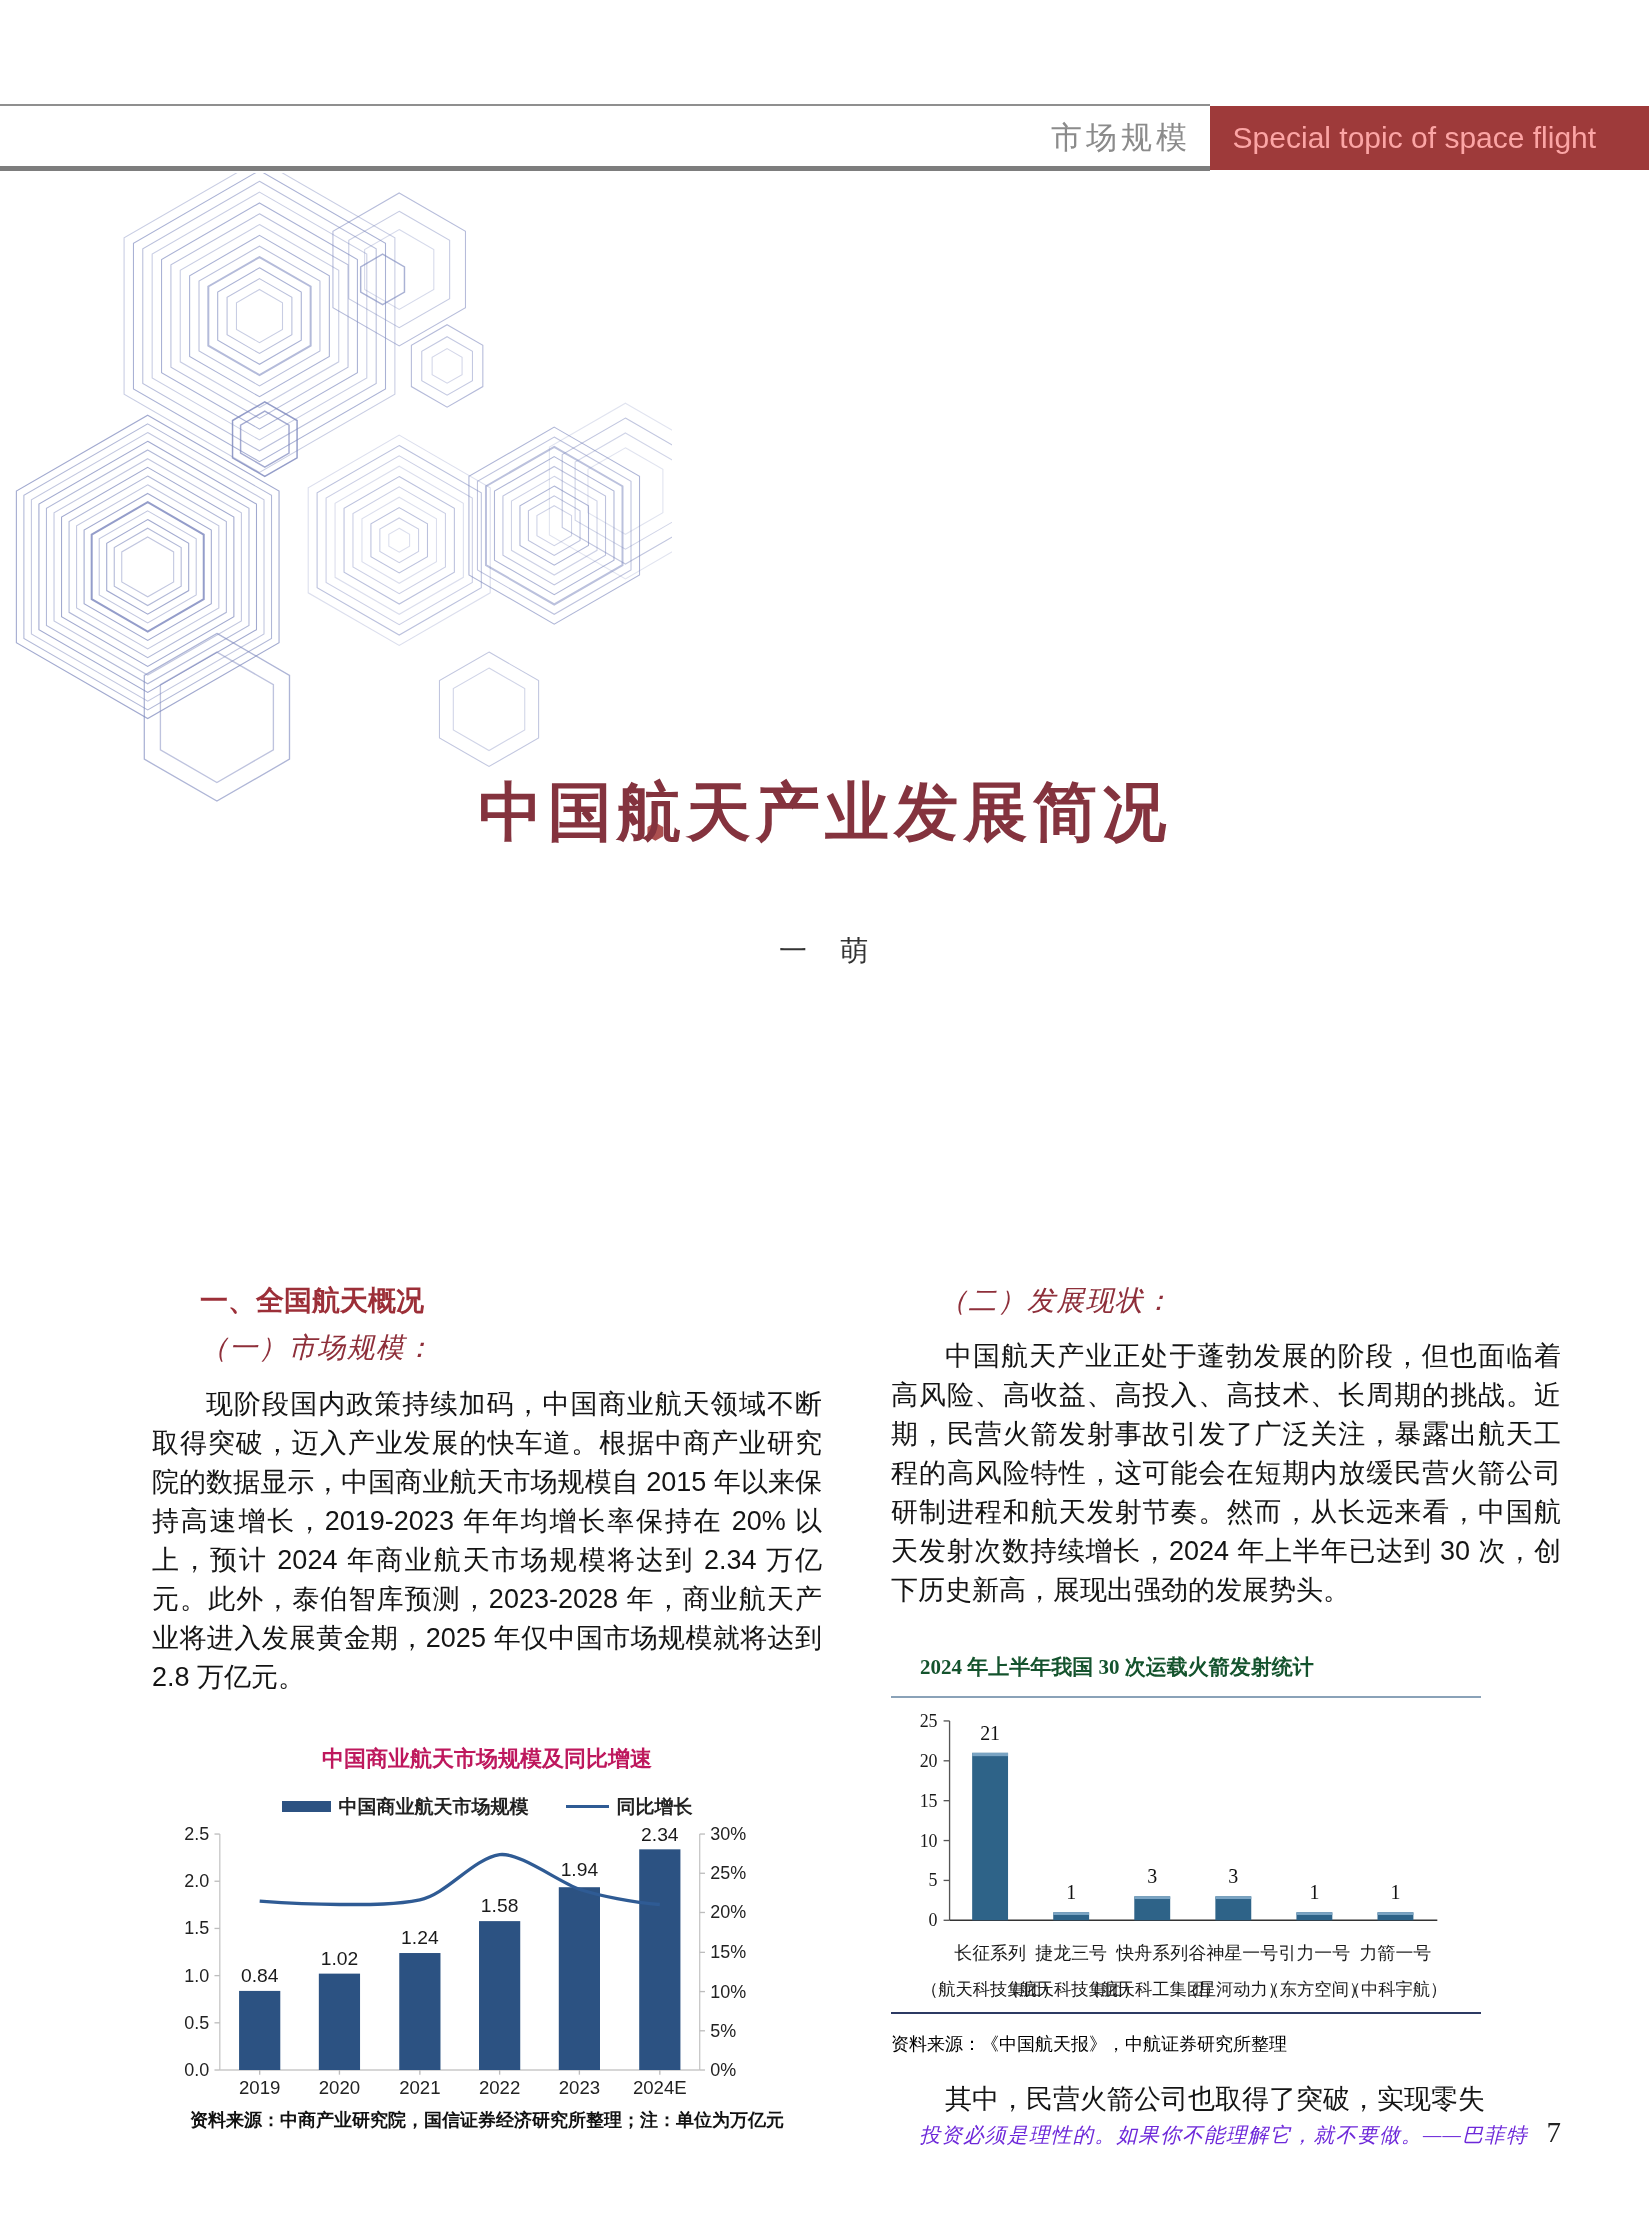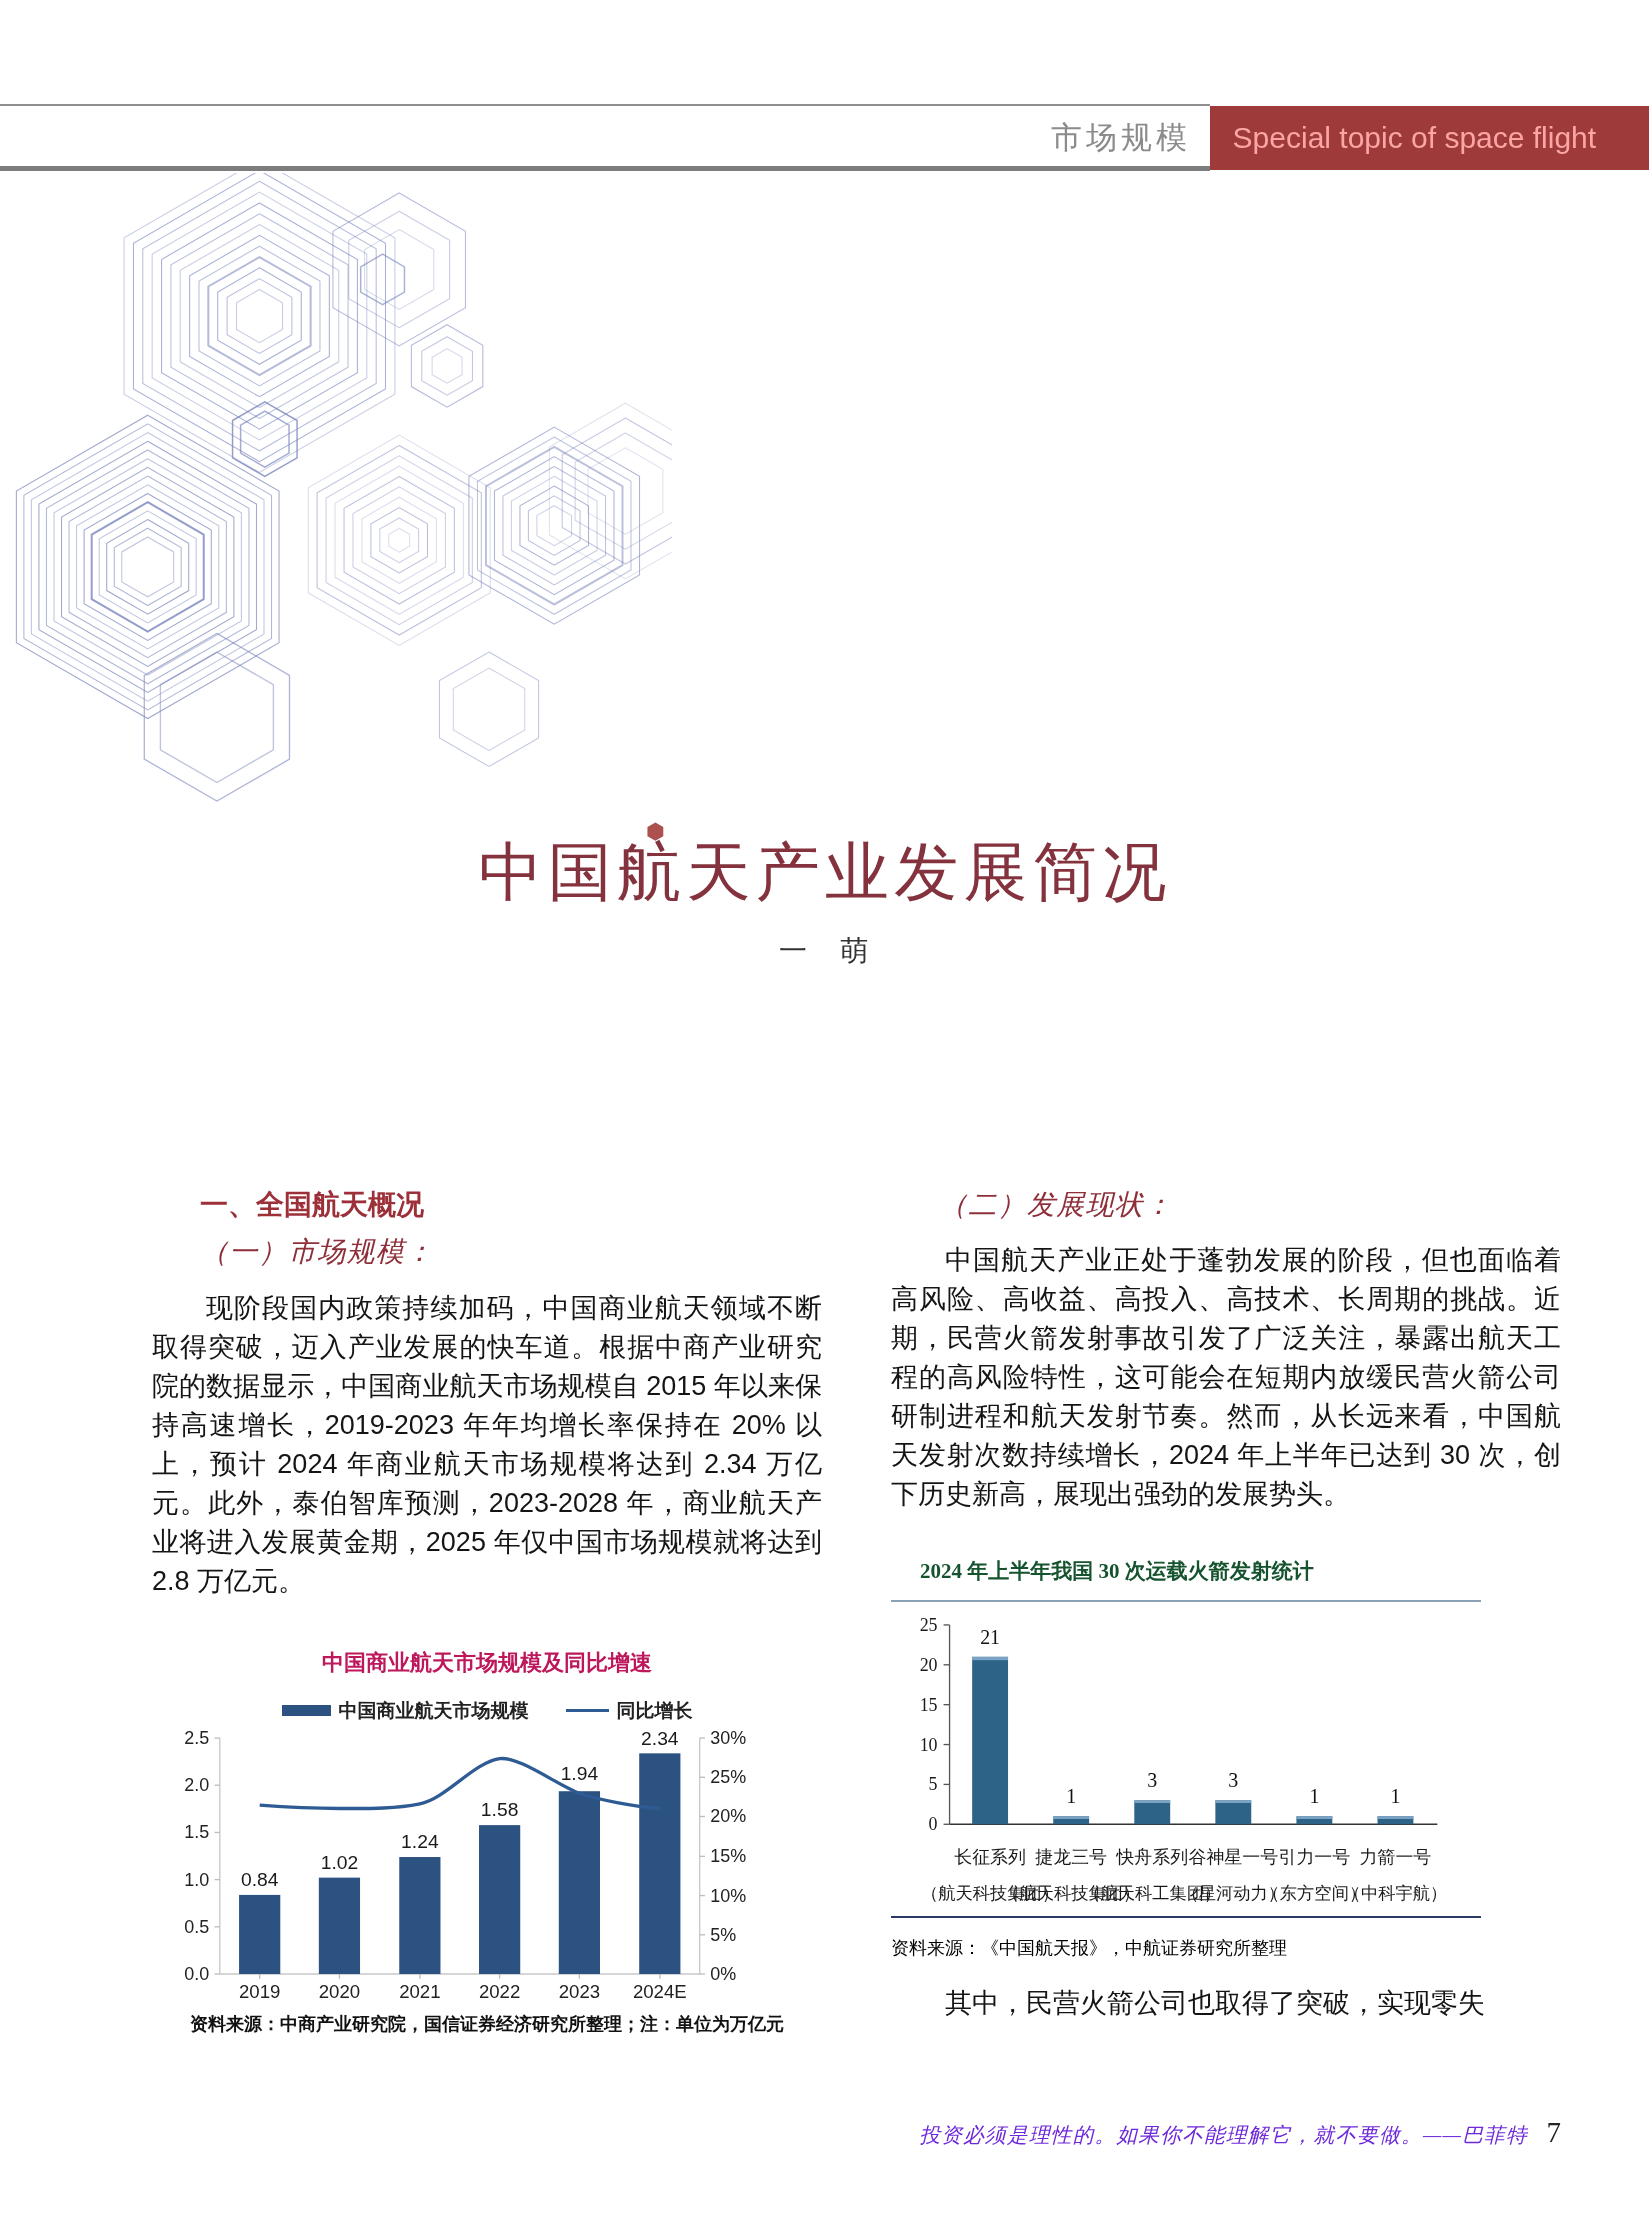--- a/index.html
+++ b/index.html
@@ -11,28 +11,28 @@
   .rule-bottom { position:absolute; left:0; top:166px; width:1210px; height:5.3px; background:#7d7d7d; }
   .banner { position:absolute; left:1210px; top:106px; width:439px; height:64px; background:#9e3a3a;
             color:#fca5a5; font-size:30px; line-height:64px; padding-left:22.6px; box-sizing:border-box; }
   .section-zh { position:absolute; top:106px; left:898px; width:293px; height:64px; line-height:64px;
             text-align:right; color:#8b8b8b; font-size:31px; letter-spacing:4px; }
 
   
   .hexart { position:absolute; left:0; top:173px; }
 
   
-  .title  { position:absolute; top:829px; left:0; width:100%; text-align:center;
-            font-family:"Liberation Serif", serif; font-weight:normal; font-size:64px;
+  .title  { position:absolute; top:769px; left:0; width:100%; text-align:center;
+            font-family:"Liberation Serif", serif; font-weight:bold; font-size:64px;
             color:#84333e; letter-spacing:5.3px; }
   .author { position:absolute; top:932px; left:0; width:100%; text-align:center;
             font-family:Liberation Sans, sans-serif; font-size:28px; color:#333; letter-spacing:2.7px; }
 
   
-  .col { position:absolute; top:1186px; width:670px; }
+  .col { position:absolute; top:1282px; width:670px; }
   .col-left  { left:152px; }
   .col-right { left:891px; }
   .h2 { color:#9c2f38; font-weight:bold; font-size:28px; padding-left:48px; }
   .h3 { color:#8e2f3a; font-family:"Liberation Serif", serif; font-style:italic;
         font-size:28px; padding-left:48px; margin-top:9.3px; letter-spacing:1.3px; }
   .body-p { margin-top:17.3px; font-size:27px; line-height:39px; text-align:justify;
             text-indent:2em; color:#141414; }
 
   
   .chart1 { margin-top:47px; }

